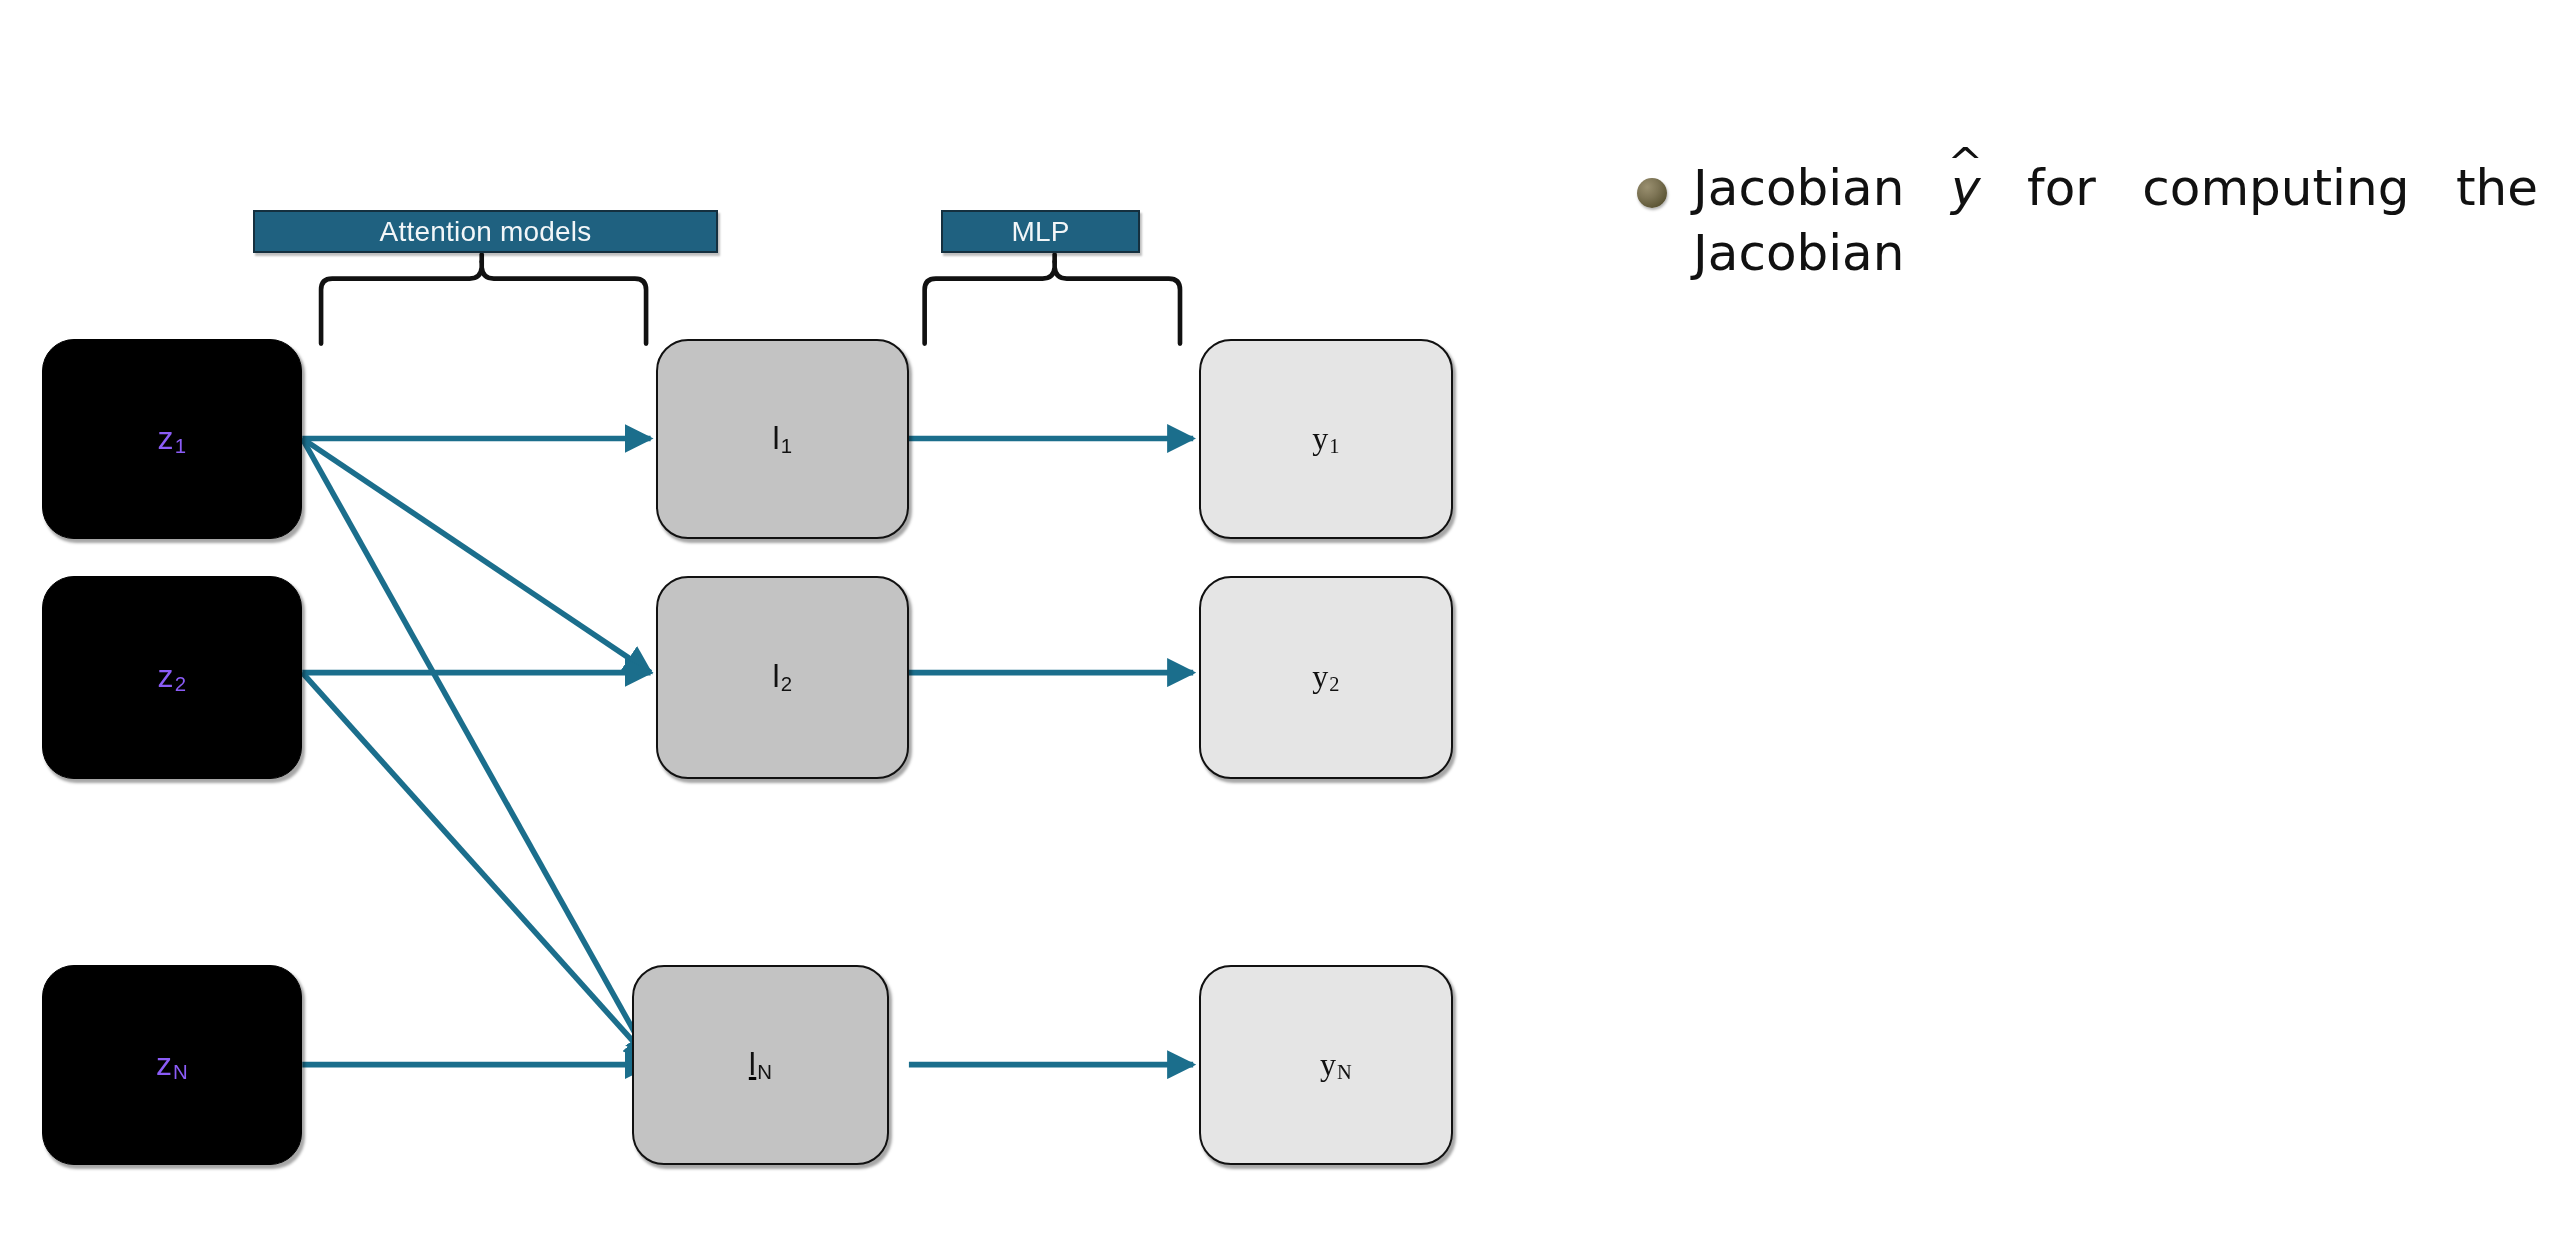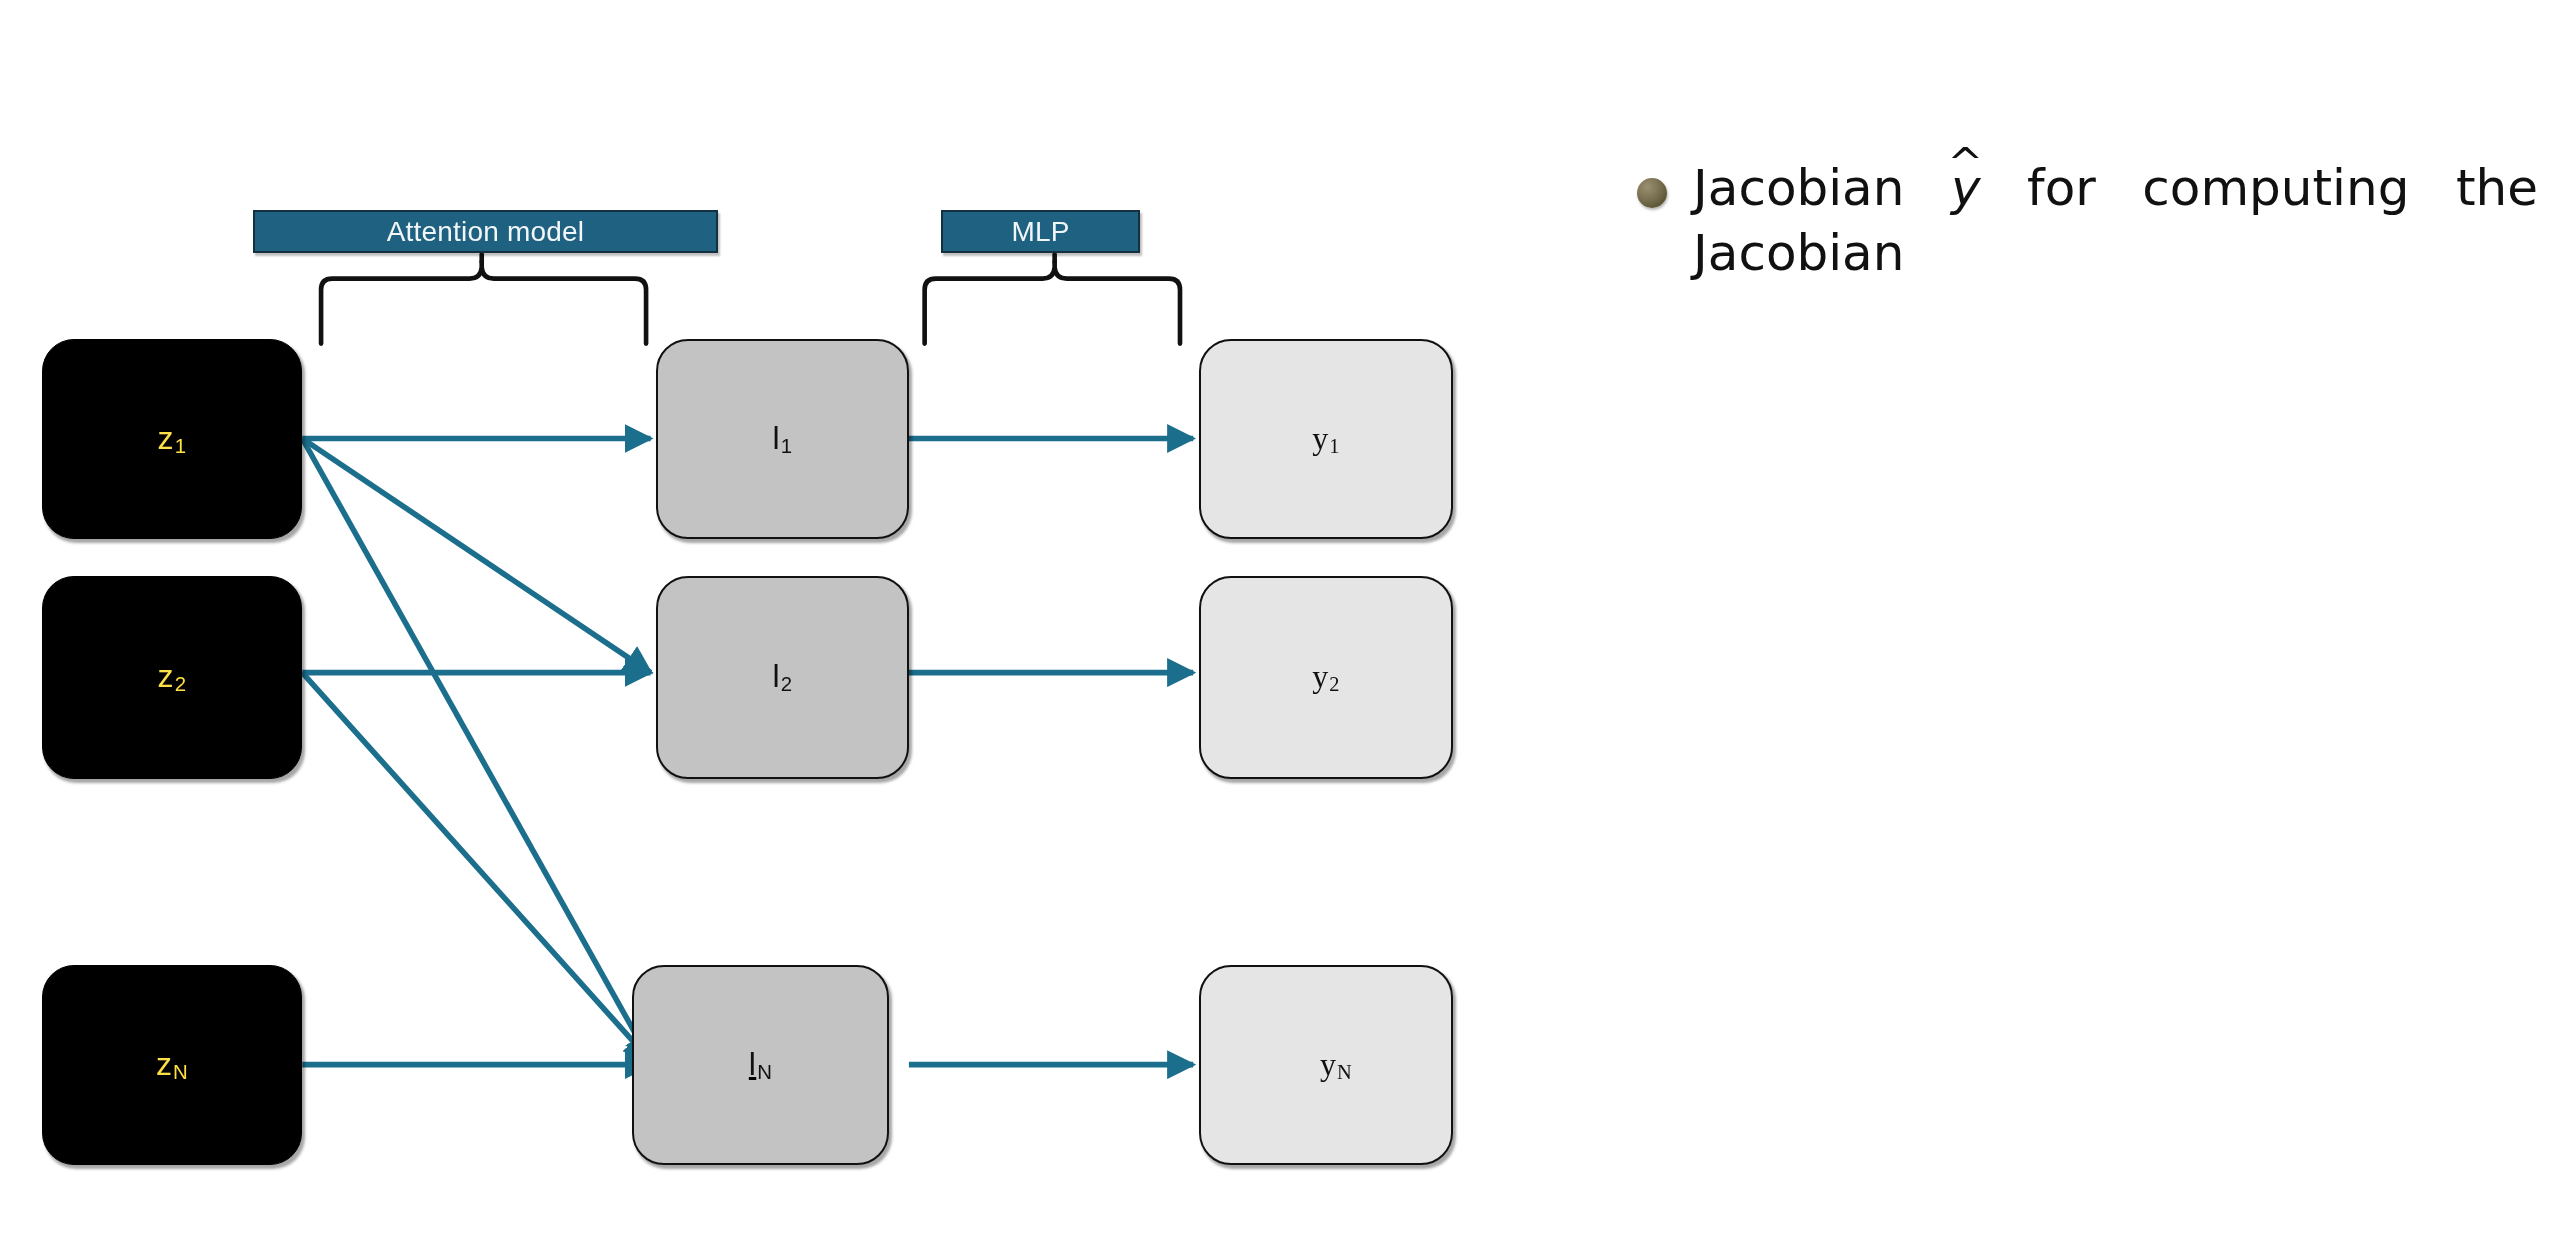--- a/index.html
+++ b/index.html
@@ -26,21 +26,21 @@
   }
   .node .lbl{
     font-size:32px;
     line-height:1;
     letter-spacing:0.3px;
     white-space:nowrap;
   }
   .node .lbl sub{font-size:20.4px;vertical-align:-3.7px;padding-left:0.9px;}
 
   .node.z{background:#000000;border:1.9px solid #000000;}
-  .node.z .lbl{color:#fde047;}
+  .node.z .lbl{color:#8b5cf6;}
   .node.l{background:#C3C3C3;border:2.8px solid #111111;}
   .node.l .lbl{color:#111111;}
   .node.y{background:#e5e5e5;border:2.8px solid #111111;font-family:Liberation Serif, serif;}
   .node.y .lbl{color:#111111;}
 
   
   .grouplabel{
     position:absolute;
     background:#1F6180;
     border:2.8px solid #15303F;
@@ -107,21 +107,21 @@
                M518 282 L518 288 Q519 300 531 300 L683 300 Q695 300 695 312 L695 370" fill="none" stroke="#111111" stroke-width="5" stroke-linecap="round"></path>
 
       <path d="M518 282 L518 274" fill="none" stroke="#111111" stroke-width="5" stroke-linecap="round"></path>
 
       <path d="M995 370 L995 312 Q995 300 1007 300 L1122 300 Q1134 300 1135 288 L1135 282
                M1135 282 L1135 288 Q1136 300 1148 300 L1258 300 Q1270 300 1270 312 L1270 370" fill="none" stroke="#111111" stroke-width="5" stroke-linecap="round"></path>
       <path d="M1135 282 L1135 274" fill="none" stroke="#111111" stroke-width="5" stroke-linecap="round"></path>
     </svg>
 
     <div class="grouplabel" style="left:253px;top:210px;width:465px;height:43px;">
-      <span>Attention model</span>
+      <span>Attention models</span>
     </div>
 
     <div class="grouplabel" style="left:941px;top:210px;width:199px;height:43px;">
       <span>MLP</span>
     </div>
 
     <svg class="edges" viewBox="0 0 1700 1338">
       <defs>
         <marker id="ah" viewBox="0 0 10 10" refX="9" refY="5" markerWidth="5.2" markerHeight="5.2" orient="auto-start-reverse">
           <path d="M0 0 L10 5 L0 10 z" fill="#1B6E8C"></path>

